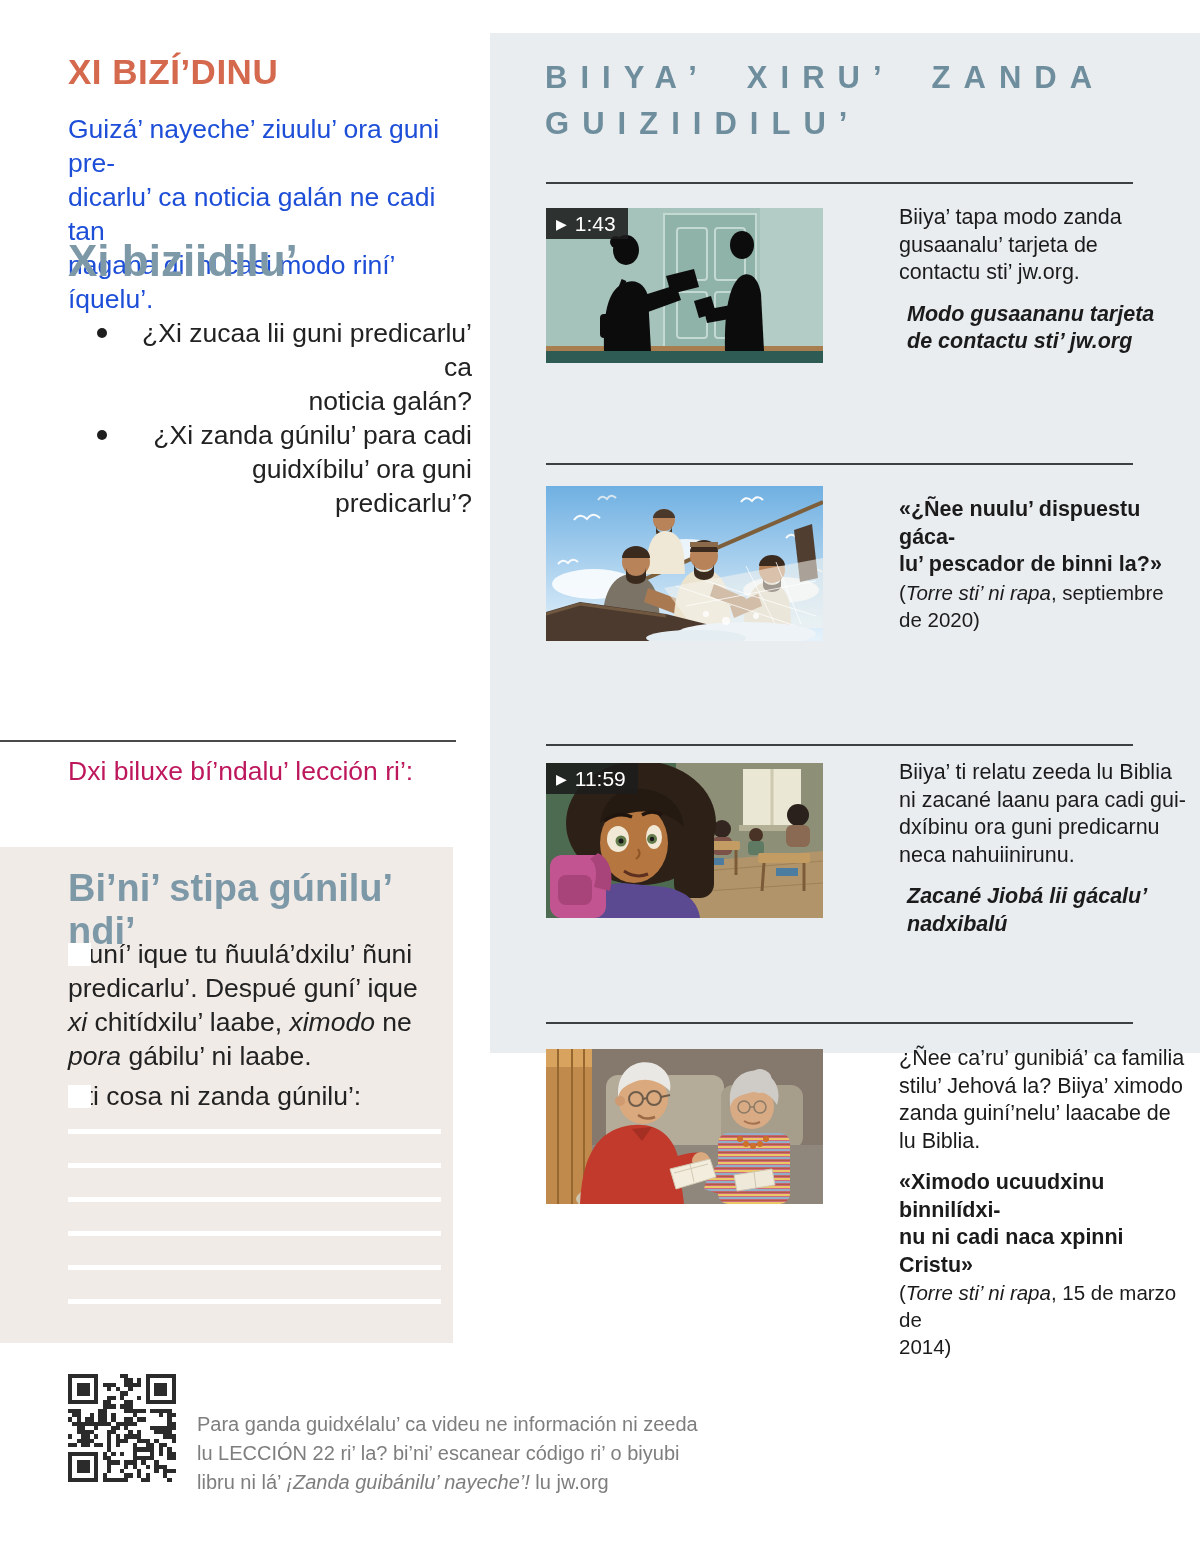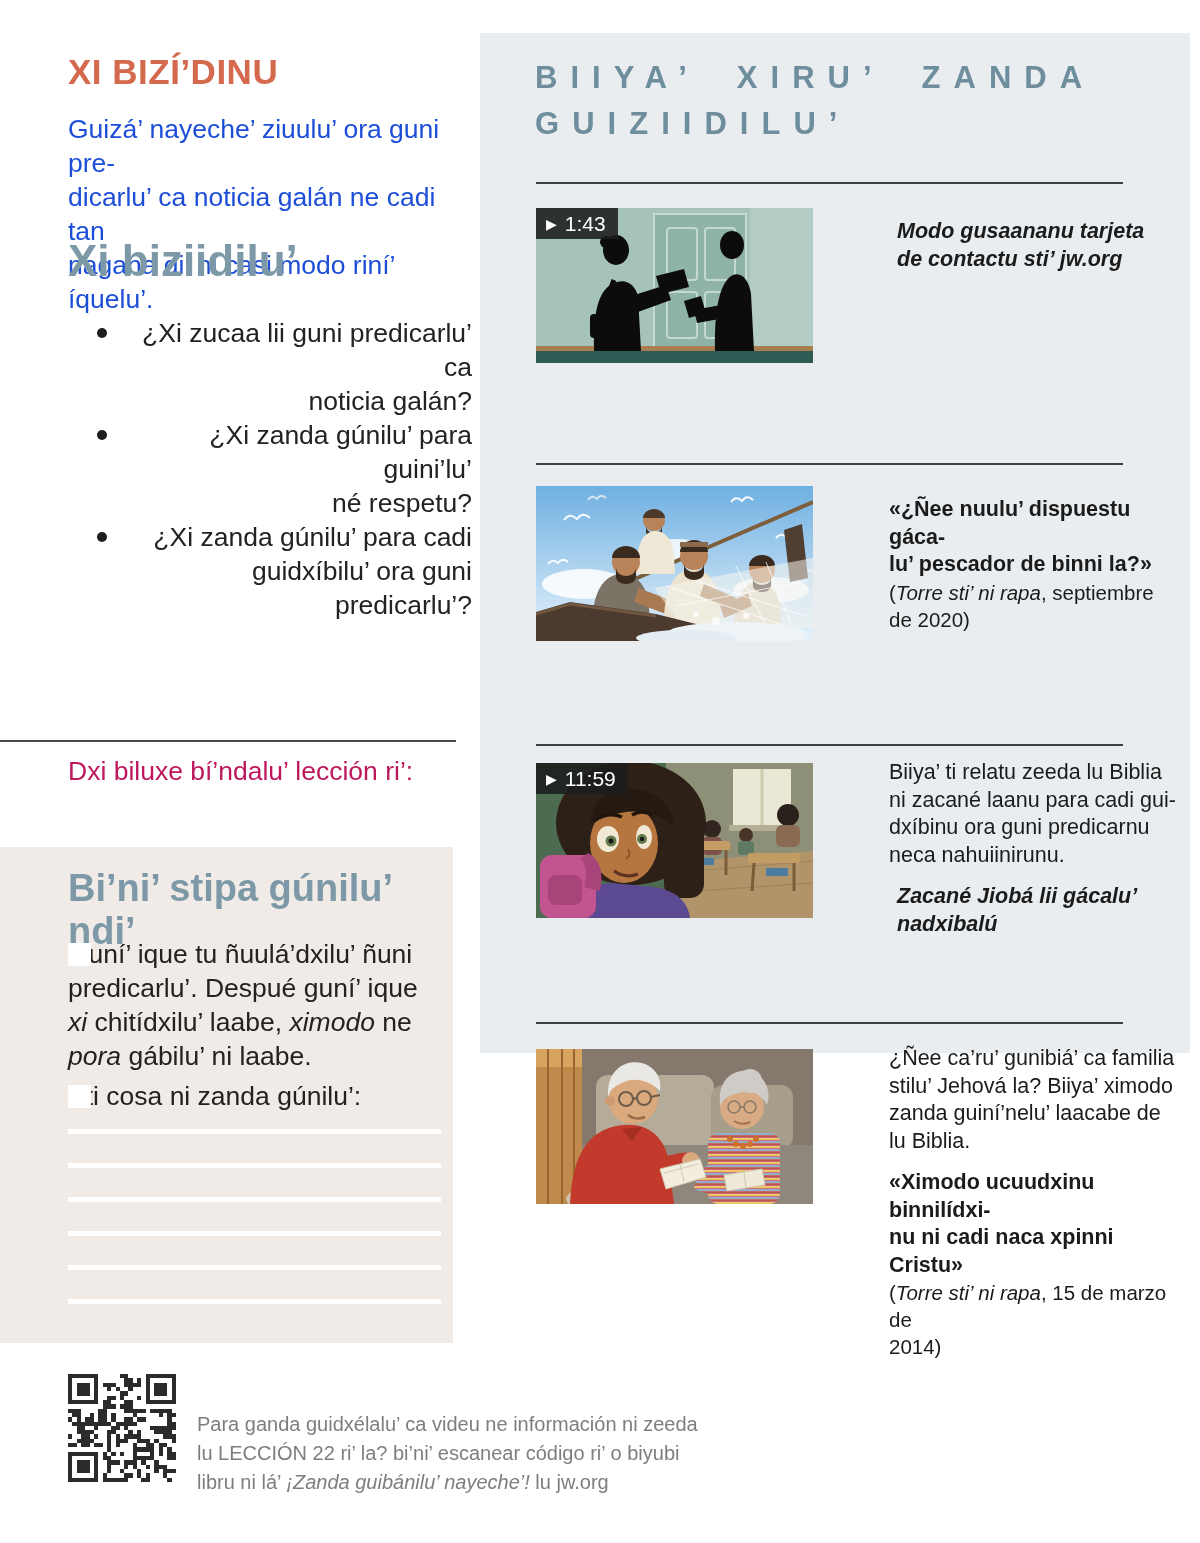--- a/index.html
+++ b/index.html
@@ -24,21 +24,21 @@
   .box{position:absolute;left:0;top:847px;width:453px;height:496px;background:#f1ebe7;}
   .box-title{position:absolute;left:68px;top:20px;margin:0;font-size:38px;font-weight:700;color:#7d99a8;}
   .task{position:absolute;left:68px;width:360px;font-size:26.5px;line-height:34px;color:#222;}
   .task .cb{position:absolute;left:0;top:6px;width:23px;height:23px;background:#fff;}
   .task .txt{display:block;white-space:pre-line;}
   .task1{top:90px;}
   .task2{top:232px;}
   .wline{position:absolute;left:68px;width:373px;height:5px;background:#fff;}
 
   
-  .panel{position:absolute;left:480px;top:33px;width:710px;height:1020px;background:#e9edf0;}
+  .panel{position:absolute;left:490px;top:33px;width:710px;height:1020px;background:#e9edf0;}
   .panel-title{position:absolute;left:55px;top:22px;margin:0;font-size:31px;line-height:46px;
       font-weight:700;color:#6f8e9d;letter-spacing:0.42em;word-spacing:0.55em;white-space:pre-line;}
   .sep{position:absolute;left:56px;width:587px;height:2px;background:#3c4043;}
   .vrow{position:absolute;left:56px;width:650px;height:160px;}
   .thumb{position:absolute;left:0;top:0;width:277px;height:155px;overflow:hidden;background:#ccc;}
   .thumb svg{display:block;}
   .badge{position:absolute;left:0;top:0;height:31px;display:flex;align-items:center;gap:8px;
       padding:0 12px 0 10px;background:rgba(28,28,28,0.88);color:#fff;font-size:21px;}
   .badge .tri{font-size:14px;line-height:1;}
   .vtext{position:absolute;left:353px;top:-4px;width:300px;font-size:21.5px;line-height:27.5px;color:#1b1b1b;}
@@ -60,22 +60,20 @@
 <div class="page">
 
   <h1 class="h1">XI BIZÍ’DINU</h1>
   <p class="intro">Guizá’ nayeche’ ziuulu’ ora guni pre-
 dicarlu’ ca noticia galán ne cadi tan
 nagana di’ ni casi modo riní’ íquelu’.</p>
   <h2 class="h2">Xi biziidilu’</h2>
   <ul class="bullets">
     <li>¿Xi zucaa lii guni predicarlu’ ca
 noticia galán?</li>
-    <li>¿Xi zanda gúnilu’ para guini’lu’
-né respetu?</li>
     <li>¿Xi zanda gúnilu’ para cadi
 guidxíbilu’ ora guni predicarlu’?</li>
   </ul>
   <div class="rule"></div>
   <p class="review">Dxi biluxe bí’ndalu’ lección ri’:</p>
 
   <div class="box">
     <h3 class="box-title">Bi’ni’ stipa gúnilu’ ndi’</h3>
     <div class="task task1">
       <span class="cb"></span>
@@ -127,20 +125,23 @@
             <path d="M185,97 L158,102 L161,115 L189,110 Z"></path>
             <path d="M148,93 L165,88 L170,105 L153,110 Z"></path>
           </g>
         </svg>
         <span class="badge">
             <span class="tri">▶</span>
             <span>1:43</span>
           </span>
       </div>
       <div class="vtext">
+        <p class="desc">Biiya’ tapa modo zanda
+gusaanalu’ tarjeta de
+contactu sti’ jw.org.</p>
         <p class="vtitle">Modo gusaananu tarjeta
 de contactu sti’ jw.org</p>
       </div>
     </div>
 
     <div class="sep" style="top:430px"></div>
     <div class="vrow" style="top:453px">
       <div class="thumb">
         <svg width="277" height="155" viewBox="0 0 277 155">
           <defs>

